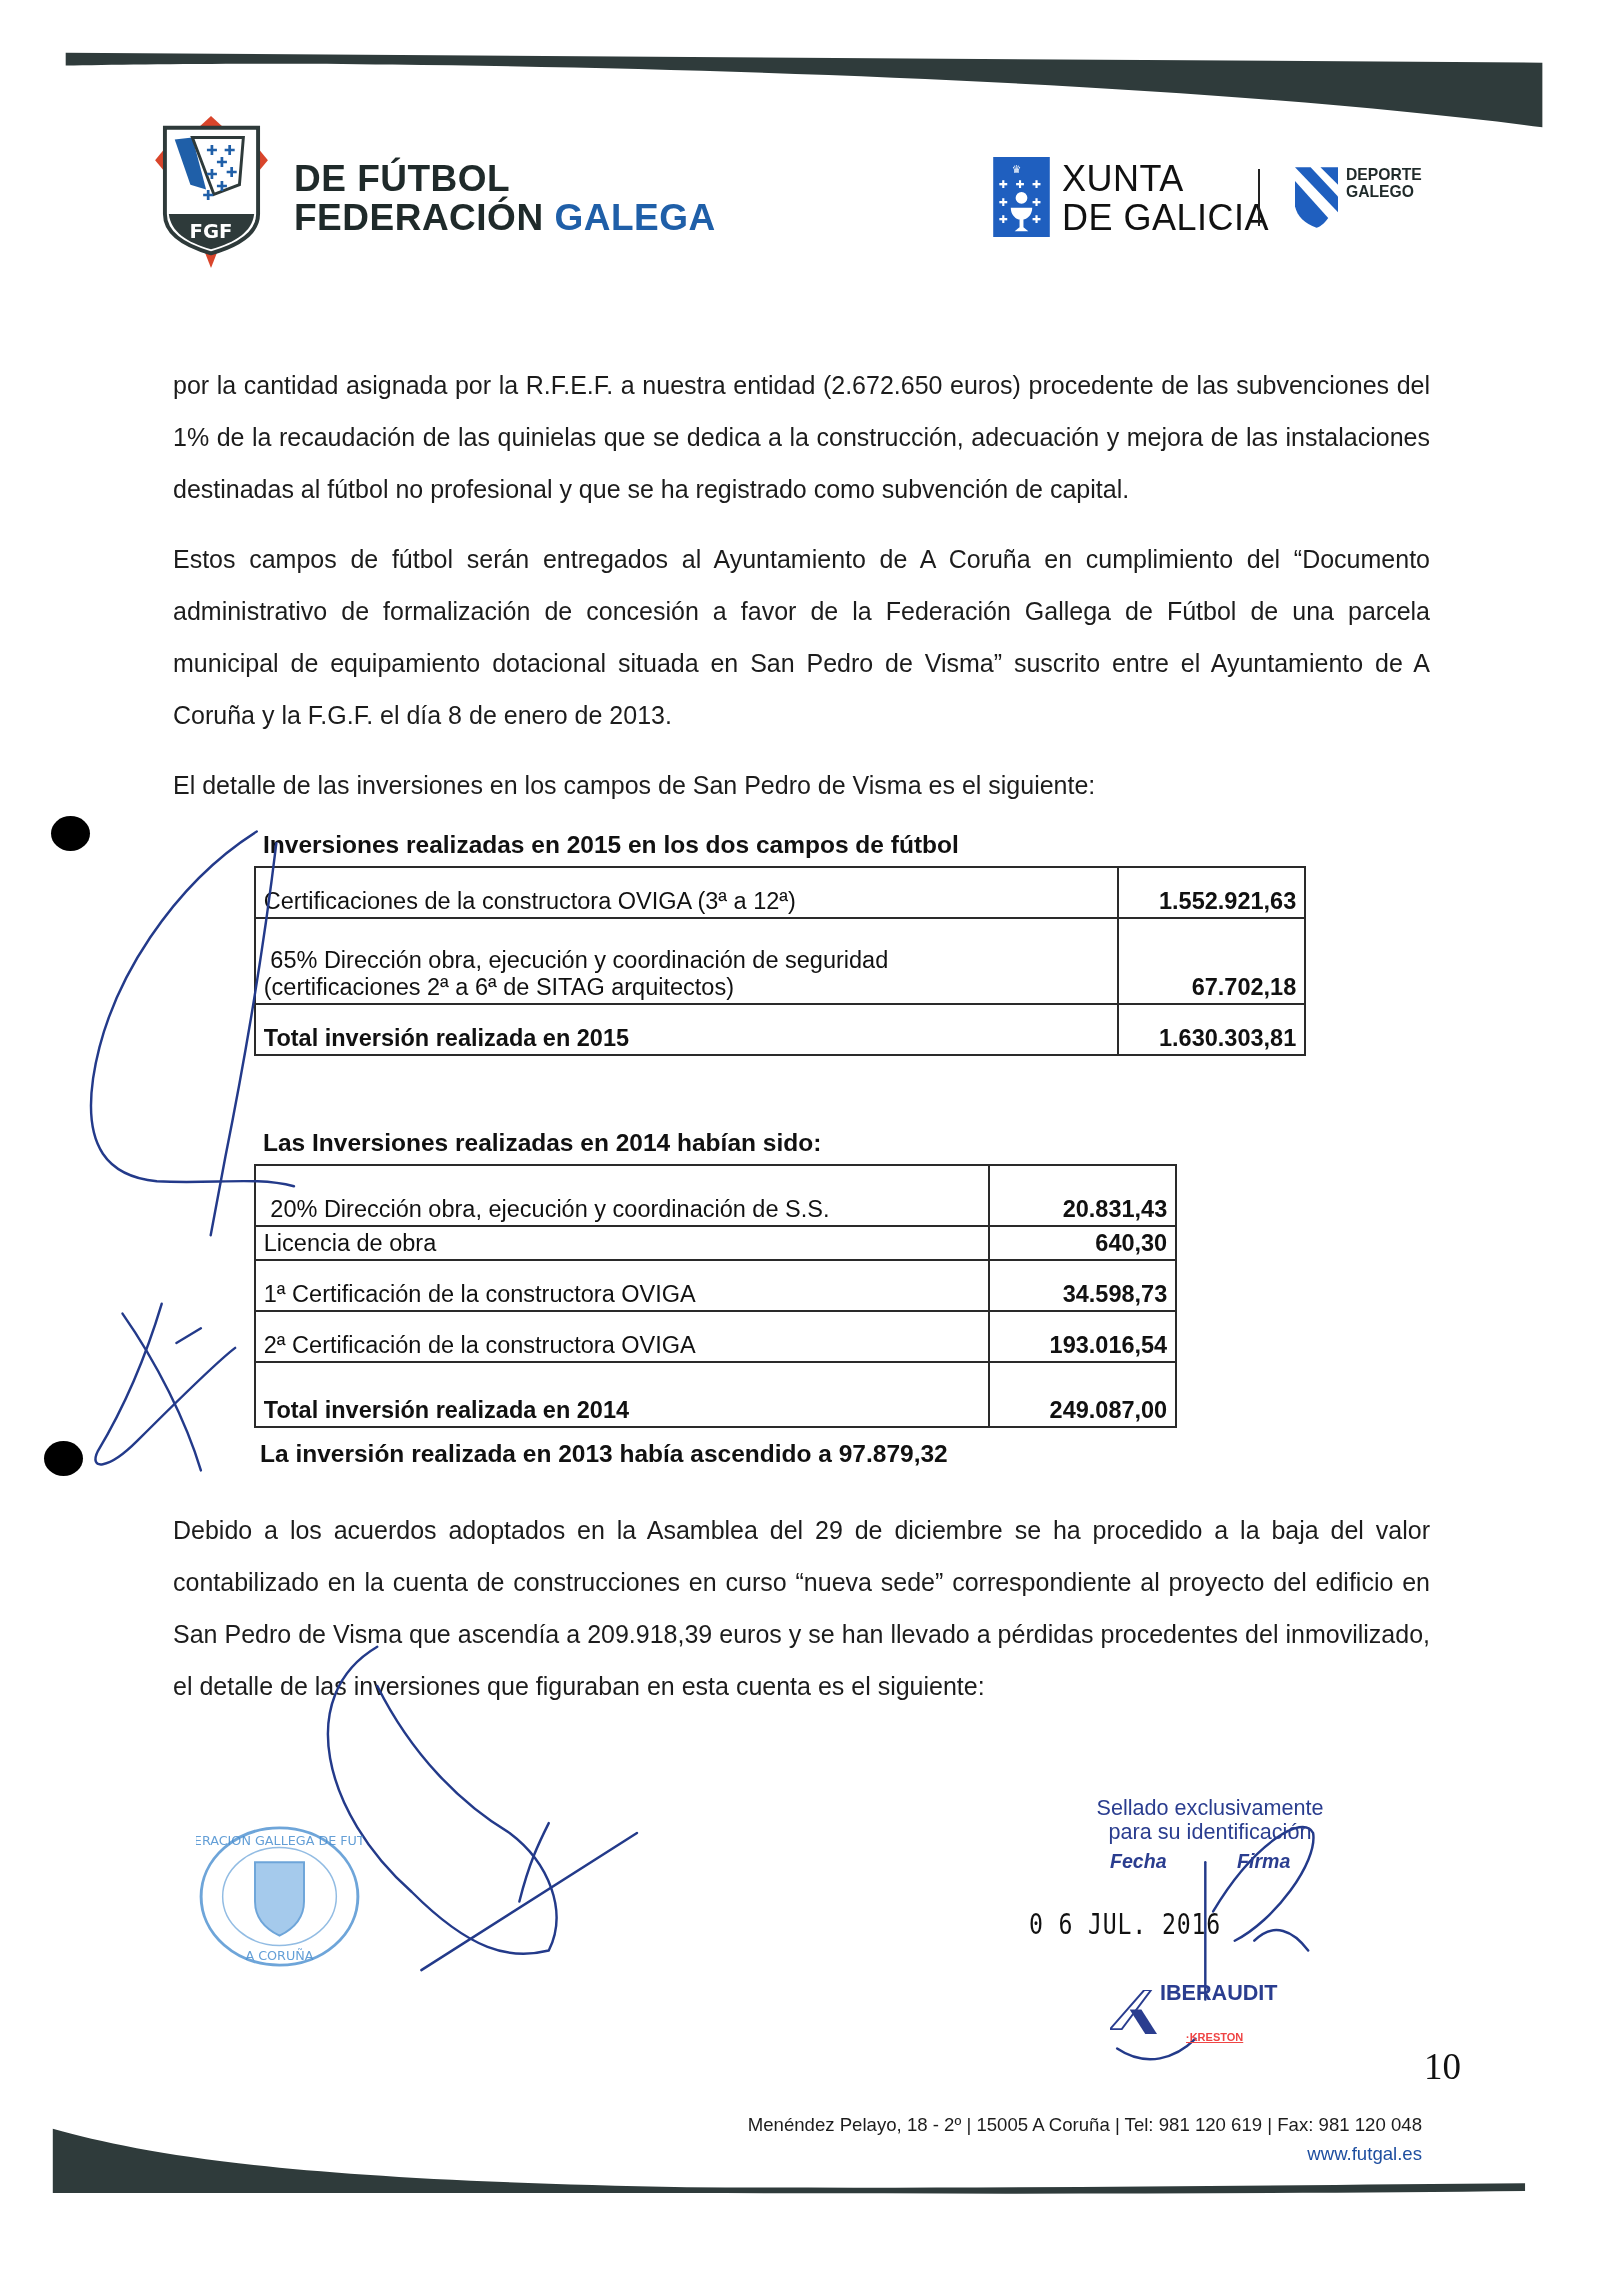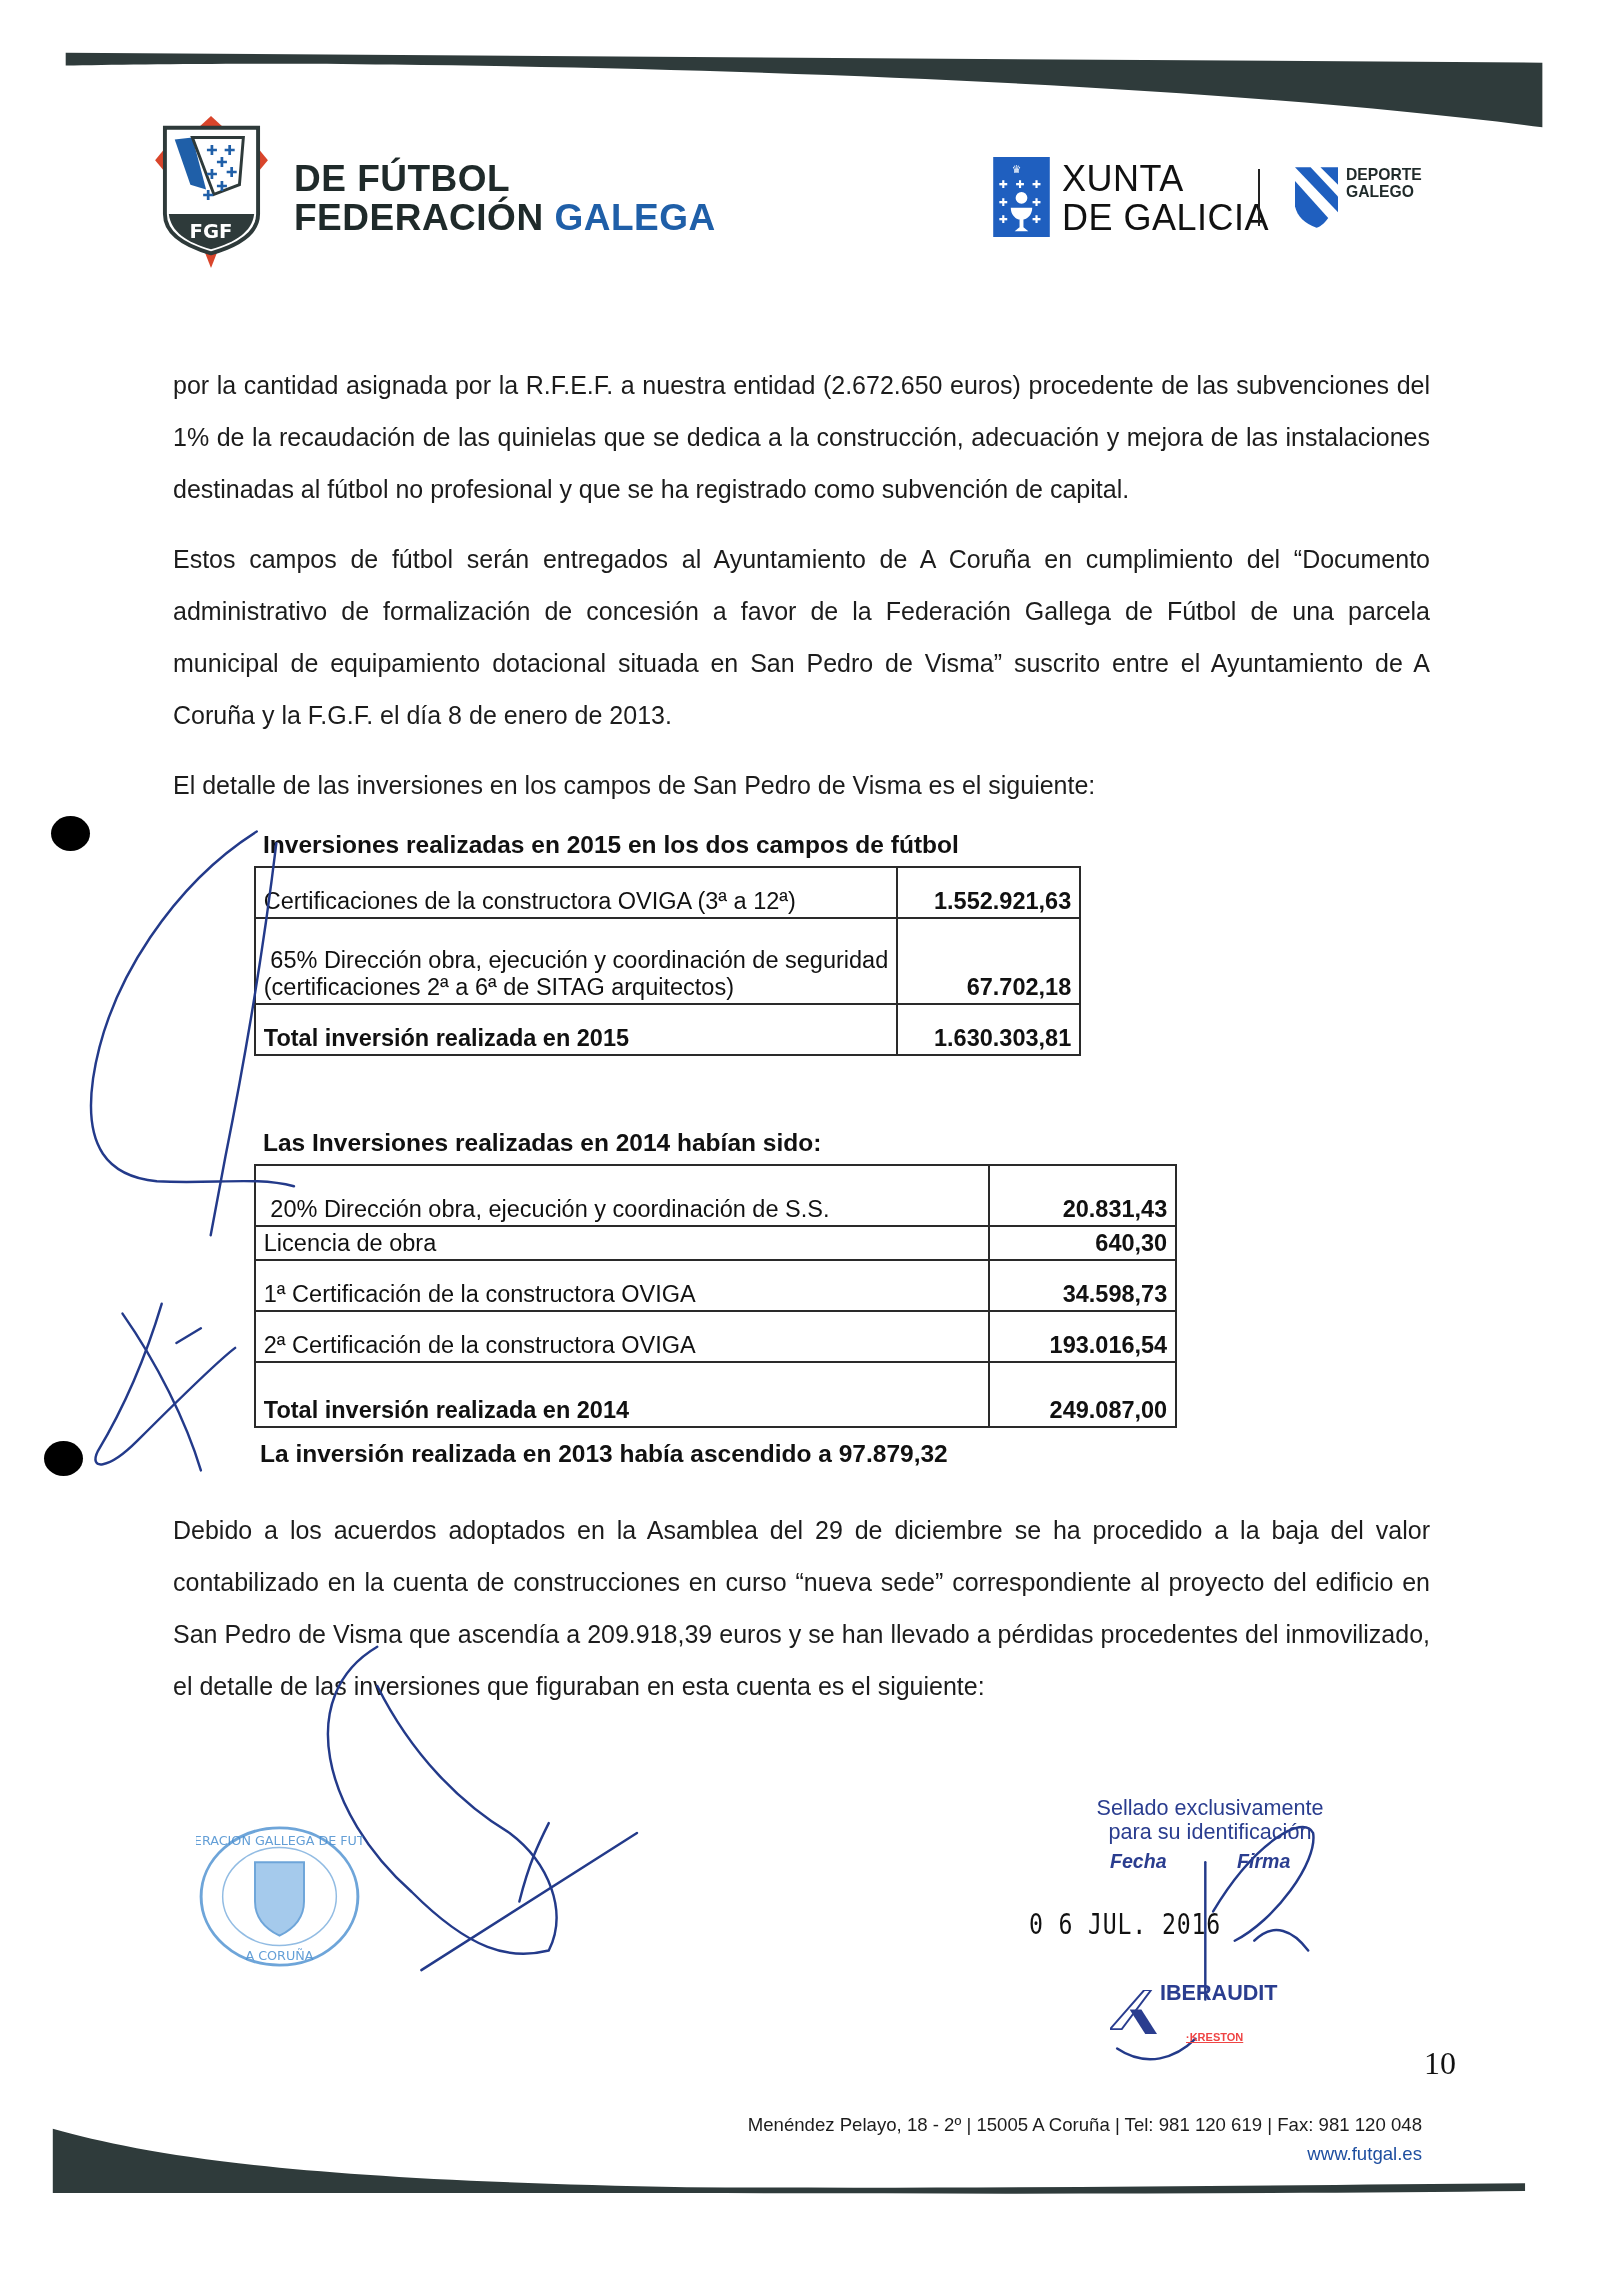--- a/index.html
+++ b/index.html
@@ -32,21 +32,21 @@
 
   .note-2013 { left: 260px; top: 1440px; font-weight: bold; font-size: 24.5px; color: #111; }
 
   
   .stamp-text { color: #2a3d8f; font-size: 21.6px; line-height: 23.5px; text-align: center; }
   .stamp-label { color: #2a3d8f; font-size: 19.6px; font-weight: bold; font-style: italic; }
   .stamp-date { font-family: "DejaVu Sans Mono", monospace; font-size: 29px; color: #111; letter-spacing: 1px; transform: scaleX(0.8); transform-origin: left; }
   .iberaudit { color: #2a3d8f; font-weight: bold; font-size: 21.6px; }
   .kreston { color: #ef4444; font-weight: bold; font-size: 11px; text-decoration: underline; }
 
-  .page-num { left: 1424px; top: 2045px; font-family: "Liberation Serif", serif; font-size: 32px; color: #111; }
+  .page-num { left: 1424px; top: 2045px; font-family: "Liberation Serif", serif; font-size: 37px; color: #111; }
 
   .footer-addr { right: 189px; top: 2114px; font-size: 18.6px; color: #1c1c1c; text-align: right; }
   .footer-web { right: 189px; top: 2143px; font-size: 18.6px; color: #1f4fa0; text-align: right; }
 
   .punch { position: absolute; width: 39px; height: 35px; border-radius: 50%; background: #000; }
 </style>
 </head>
 <body>
 
 <svg class="swoosh" style="left:0;top:0" width="1611" height="137" viewBox="0 0 1644 140">
@@ -106,21 +106,21 @@
 <div class="abs deporte-name">
   <div>DEPORTE</div>
   <div>GALEGO</div>
 </div>
 
 <div class="abs para" style="top:359px;">por la cantidad asignada por la R.F.E.F. a nuestra entidad (2.672.650 euros) procedente de las subvenciones del 1% de la recaudación de las quinielas que se dedica a la construcción, adecuación y mejora de las instalaciones destinadas al fútbol no profesional y que se ha registrado como subvención de capital.</div>
 <div class="abs para" style="top:533px;">Estos campos de fútbol serán entregados al Ayuntamiento de A Coruña en cumplimiento del “Documento administrativo de formalización de concesión a favor de la Federación Gallega de Fútbol de una parcela municipal de equipamiento dotacional situada en San Pedro de Visma” suscrito entre el Ayuntamiento de A Coruña y la F.G.F. el día 8 de enero de 2013.</div>
 <div class="abs para" style="top:759px;">El detalle de las inversiones en los campos de San Pedro de Visma  es el siguiente:</div>
 
 <div class="abs tbl-caption" style="left:263px;top:831px;">Inversiones realizadas en 2015  en los dos campos de fútbol</div>
-<table class="inv" style="left:254px;top:866px;width:827px;">
+<table class="inv" style="left:254px;top:866px;width:1052px;">
   <tbody>
       <tr style="height:51px;">
     <td>Certificaciones de la constructora OVIGA  (3ª a 12ª)</td>
     <td class="amt">1.552.921,63</td>
   </tr>
   <tr style="height:86px;">
     <td>
       <div style="white-space:pre;"> 65% Dirección obra, ejecución y coordinación de seguridad</div>
       <div>(certificaciones 2ª a 6ª de SITAG arquitectos)</div>
     </td>

